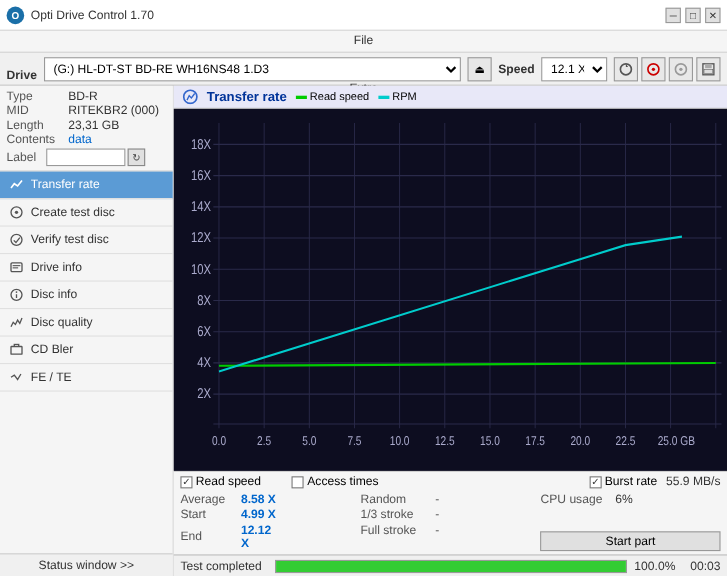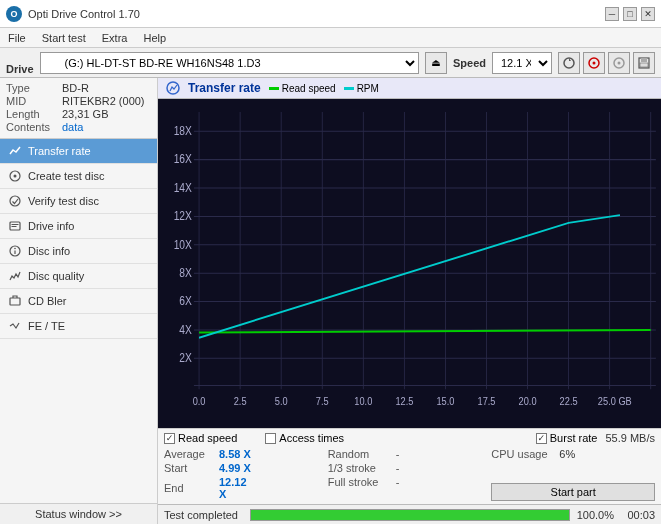--- a/index.html
+++ b/index.html
@@ -50,20 +50,21 @@
 
     
     .menubar {
       background: #f5f5f5;
       display: flex;
       align-items: center;
       padding: 2px 4px;
       border-bottom: 1px solid #ccc;
       height: 20px;
       gap: 8px;
+      flex-direction: column;
     }
     .menu-item {
       font-size: 11px;
       color: #333;
       padding: 1px 4px;
       cursor: pointer;
     }
 
     
     .drivebar {
@@ -75,21 +76,21 @@
       height: 30px;
       gap: 6px;
     }
     .drive-label {
       font-size: 11px; font-weight: bold; color: #333; margin-top: 12px;
     }
     .drive-select {
       background: white;
       border: 1px solid #999;
       font-size: 11px;
-      padding: 1px 20px;
+      padding: 1px 4px;
       height: 22px;
       flex: 1;
     }
     .drive-btn {
       width: 22px; height: 22px;
       border: 1px solid #999;
       background: #e8e8e8;
       display: flex; align-items: center; justify-content: center;
       cursor: pointer;
       font-size: 10px;
@@ -438,20 +439,25 @@
         <span class="disc-val">RITEKBR2 (000)</span>
       </div>
       <div class="disc-row">
         <span class="disc-key">Length</span>
         <span class="disc-val">23,31 GB</span>
       </div>
       <div class="disc-row">
         <span class="disc-key">Contents</span>
         <span class="disc-val disc-val-blue">data</span>
       </div>
+      <div class="disc-label-row">
+        <span class="disc-label-key">Label</span>
+        <input class="label-input" type="text" value="" style="">
+        <div class="label-refresh">↻</div>
+      </div>
     </div>
 
     <div class="nav-items">
       <div class="nav-item active">
         <div class="nav-icon">
           <svg width="12" height="12" viewBox="0 0 12 12">
             <polyline points="1,9 4,5 7,7 11,2" fill="none" stroke="white" stroke-width="1.5"></polyline>
           </svg>
         </div>
         <span>Transfer rate</span>

